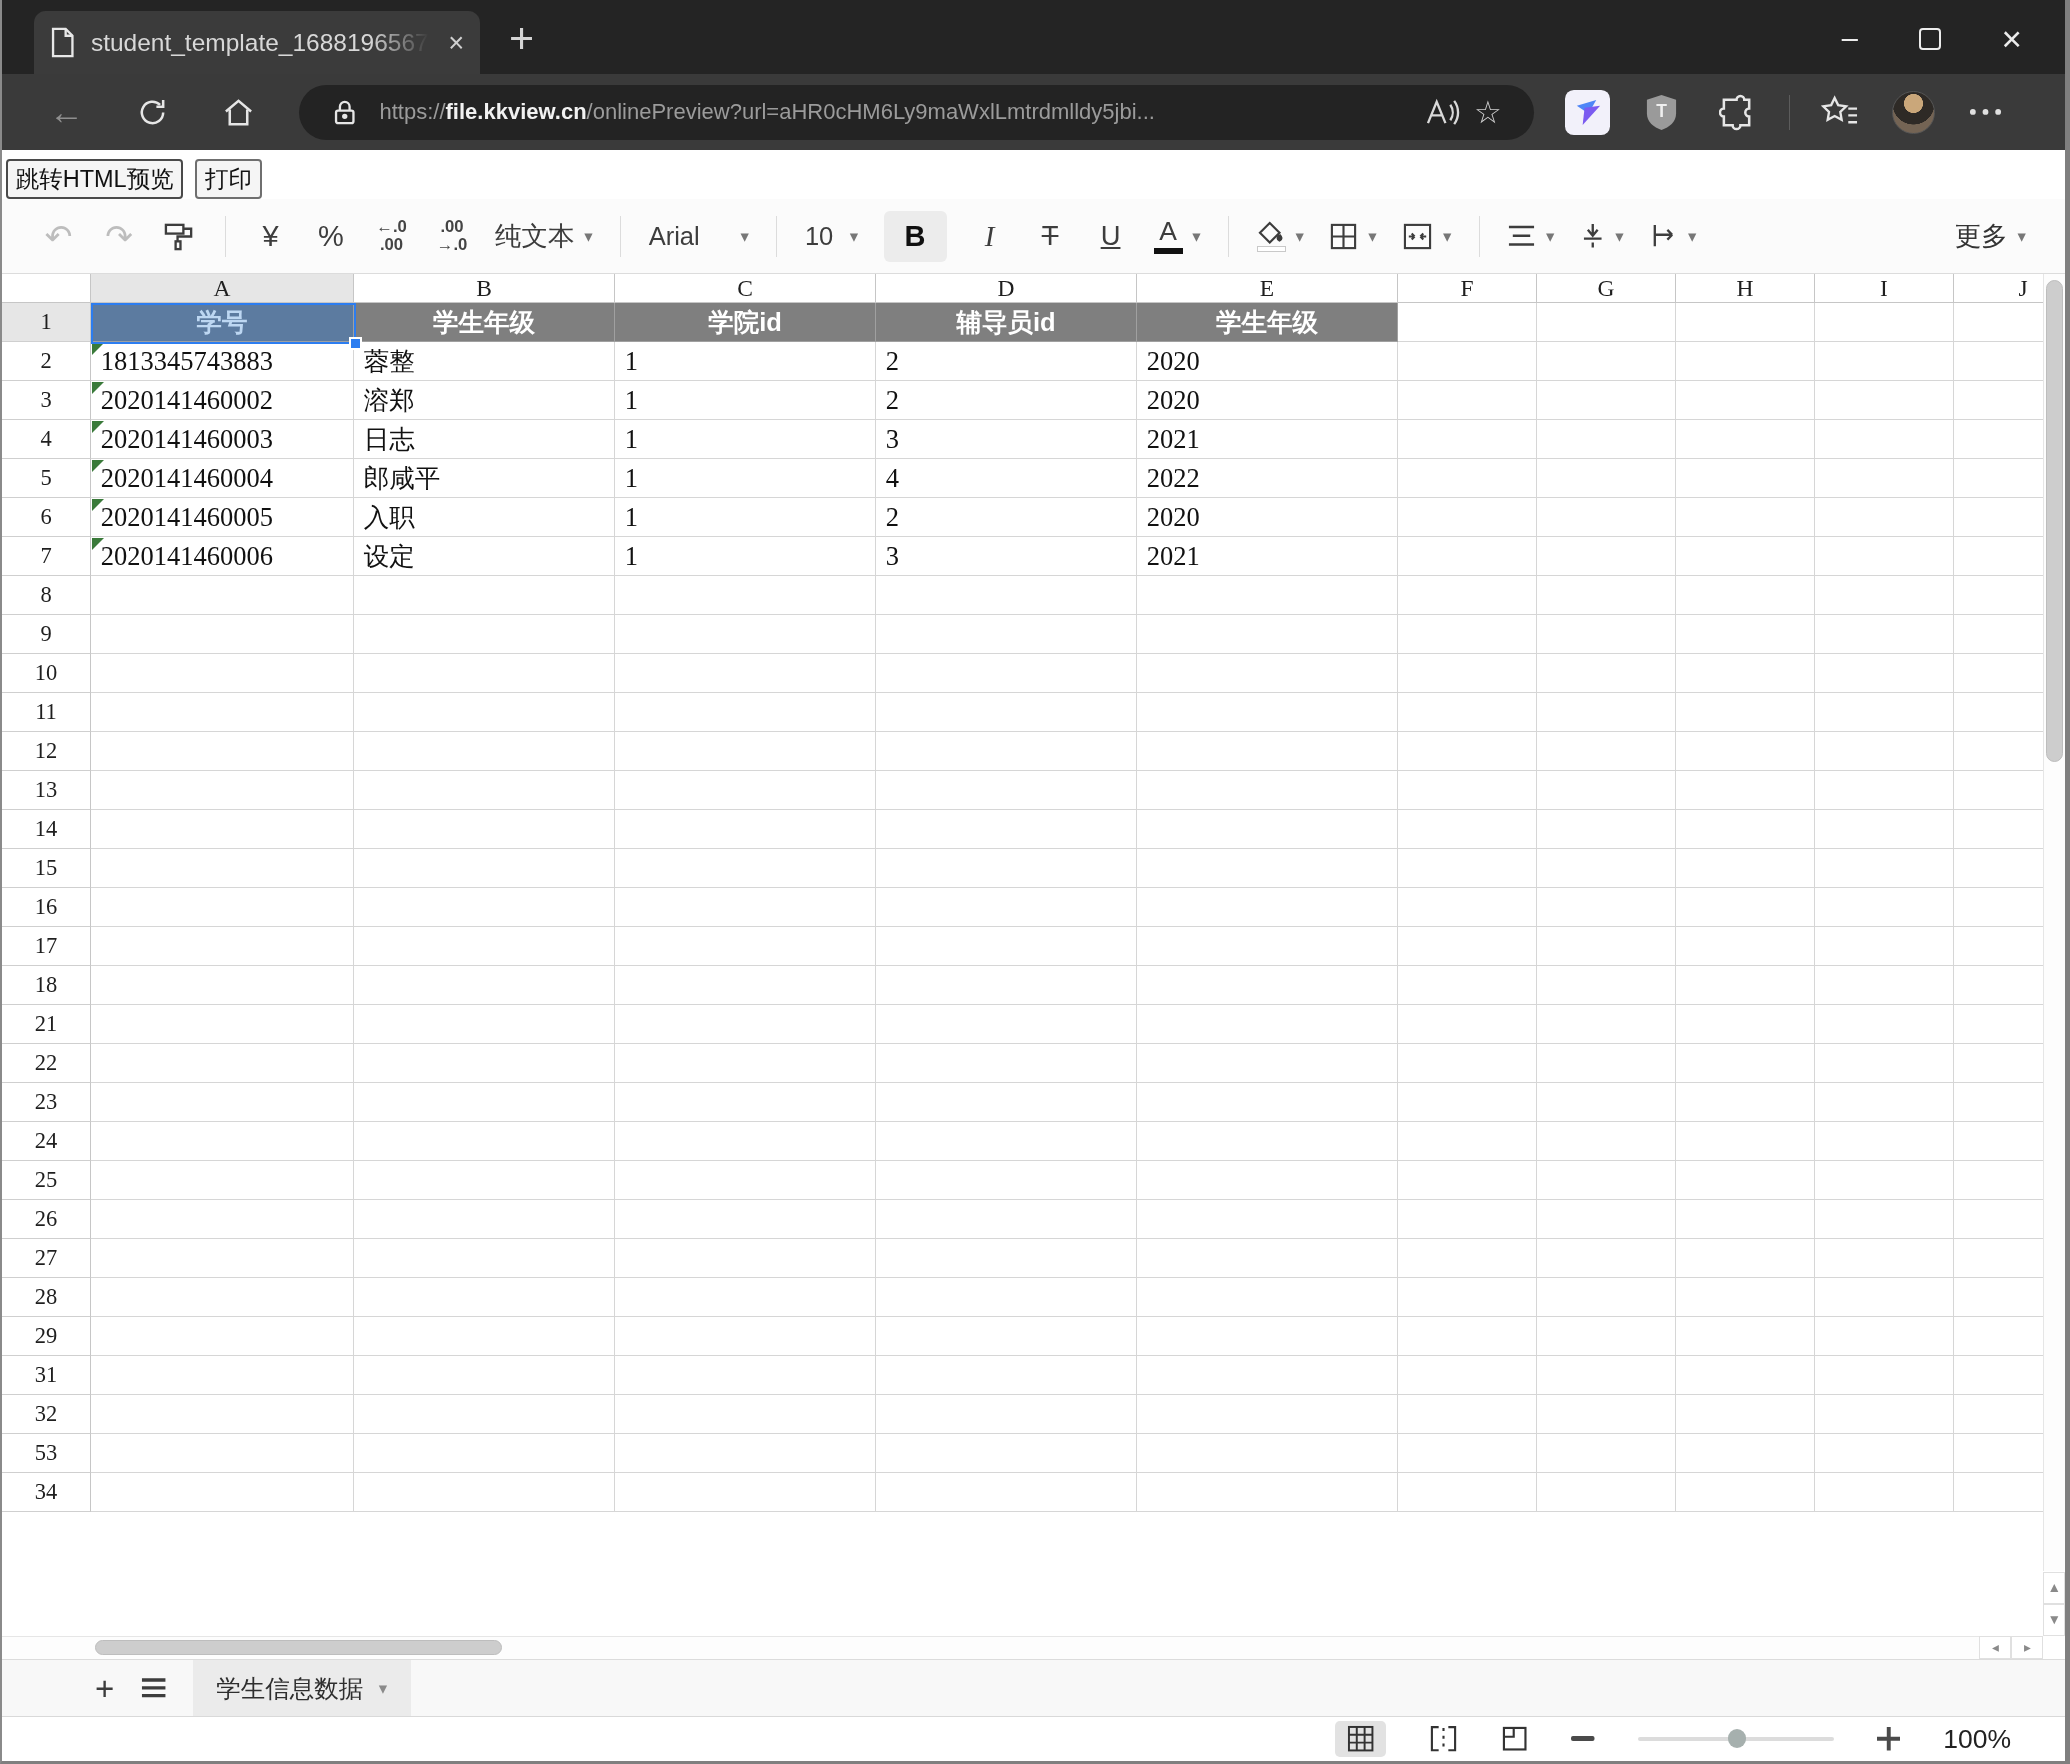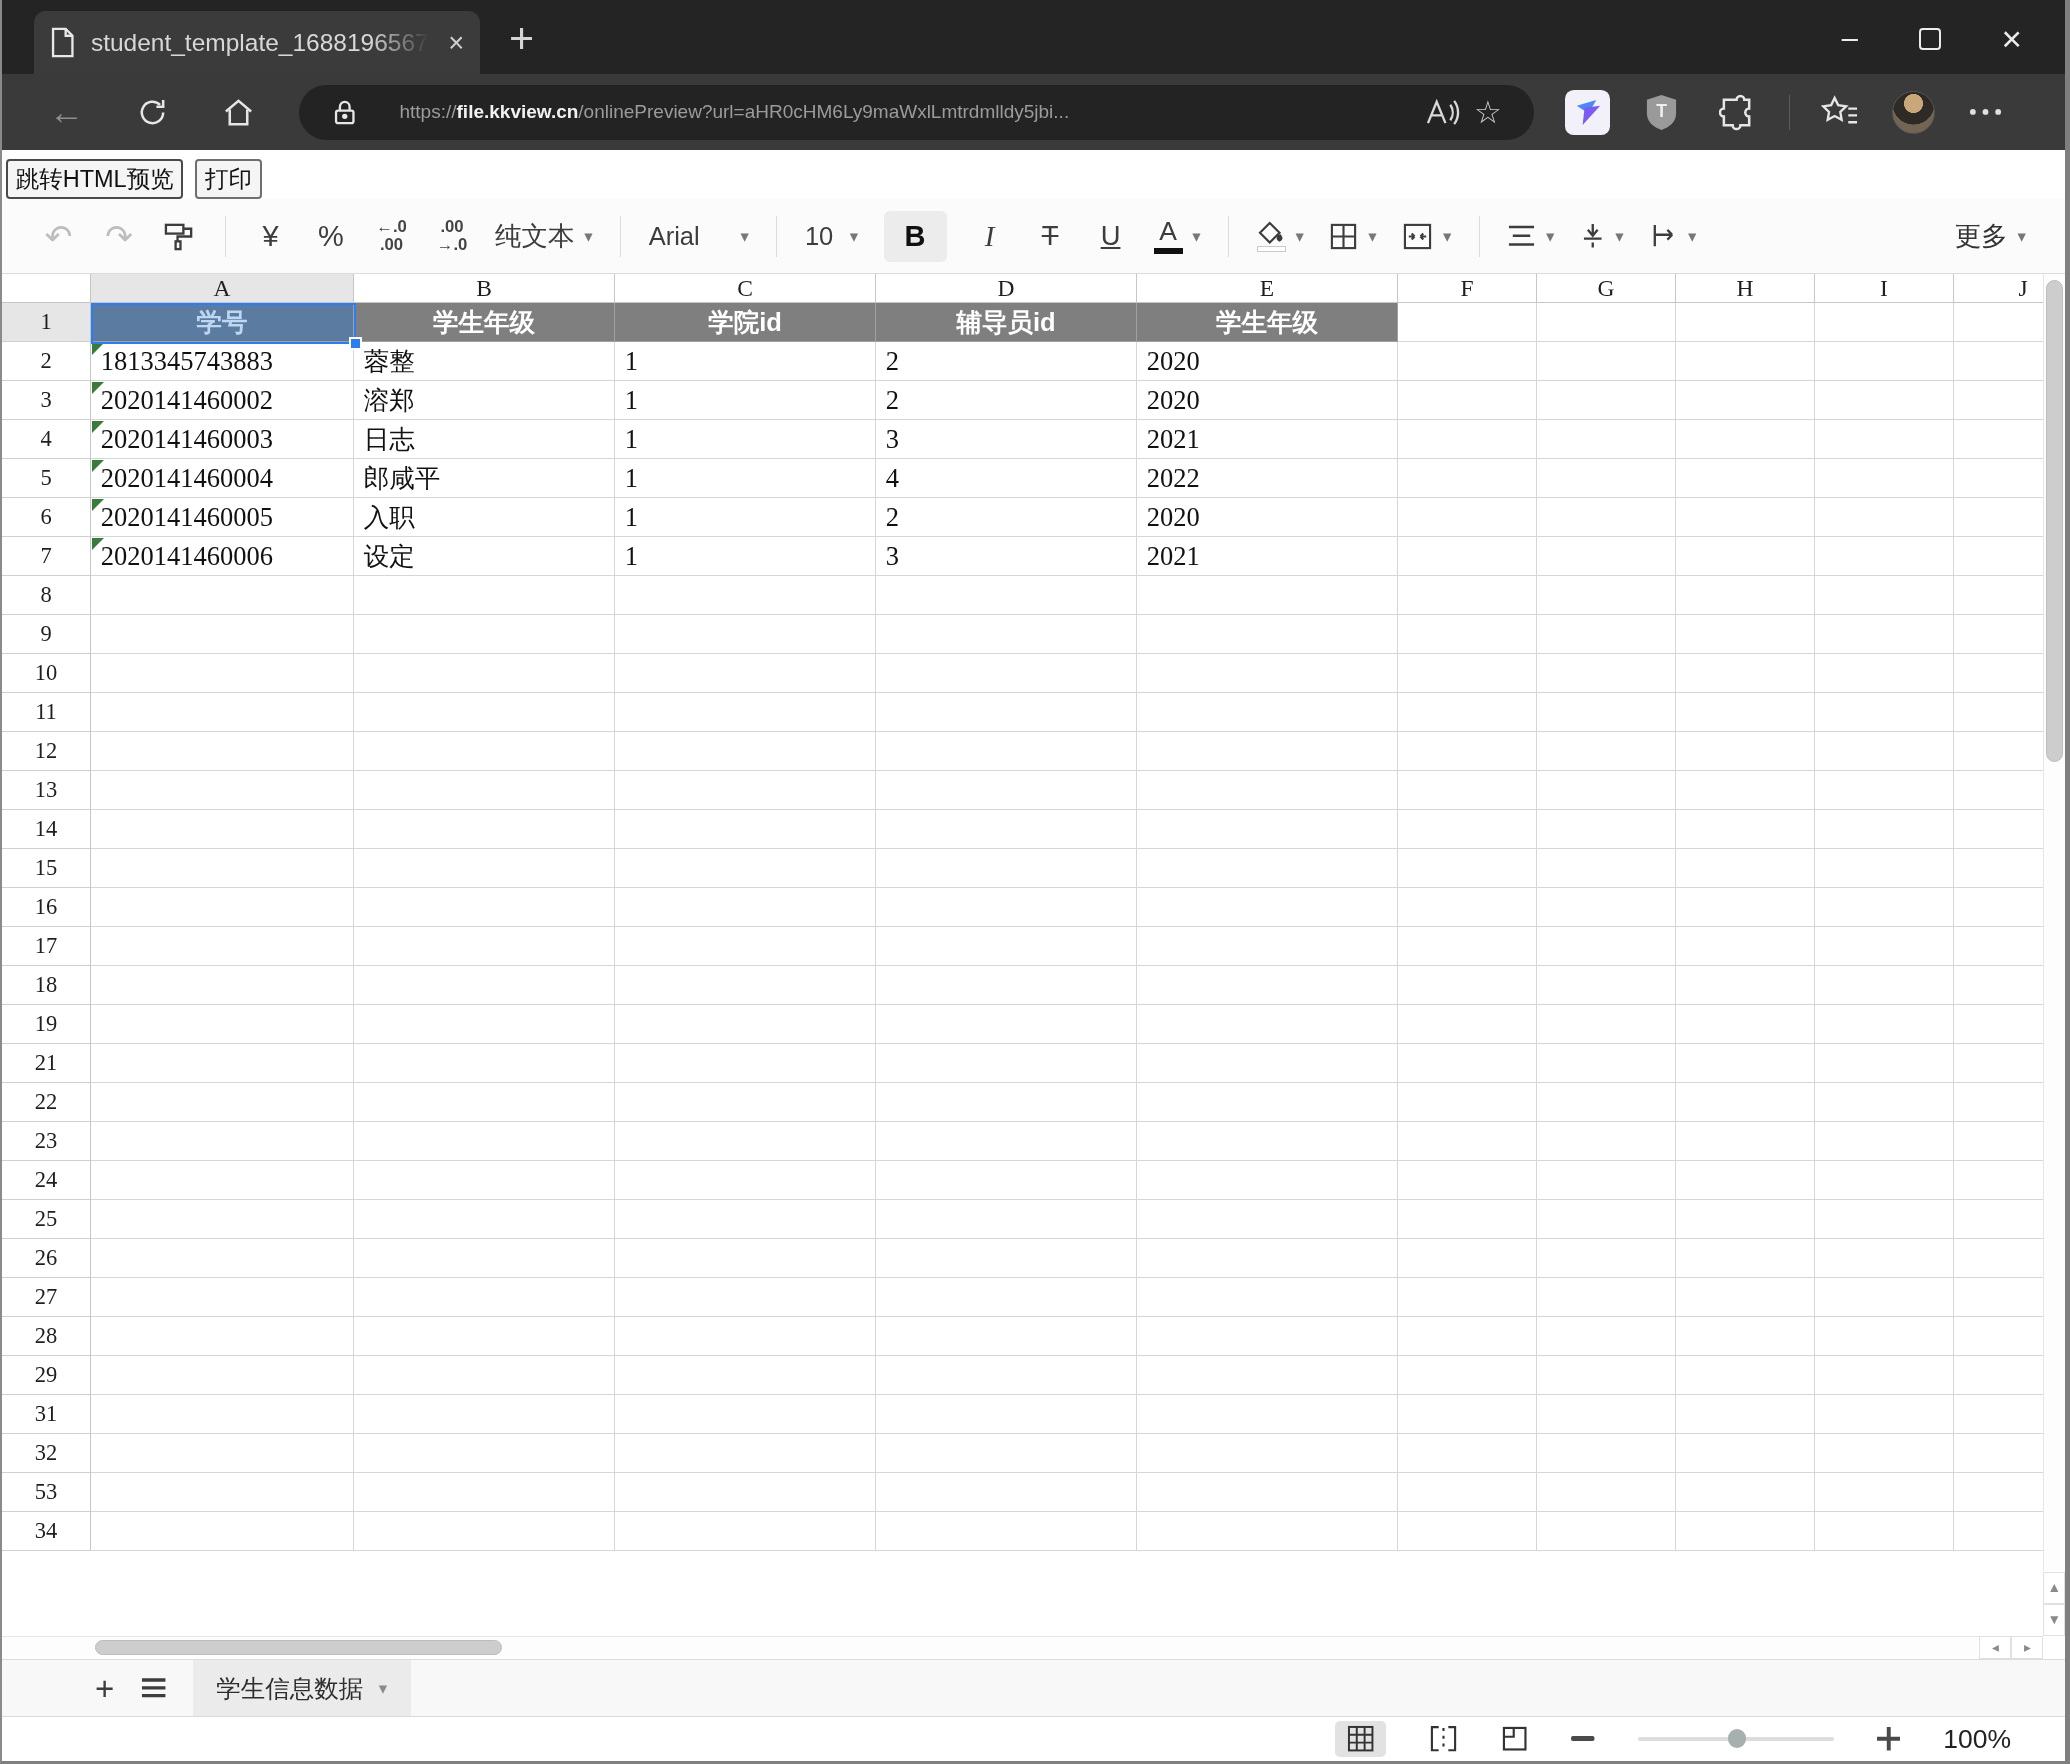--- a/index.html
+++ b/index.html
@@ -24,21 +24,21 @@
   .wc { color:#ececec; font-size:29px; line-height:1; }
   .wc-max { width:21.6px; height:21.6px; border:2.5px solid #ececec; border-radius:3.9px; }
 
   
   .navbar { height:76px; background:#3a3a3a; display:flex; align-items:center; padding:0 29px 0 39px; flex-shrink:0; }
   .nav-ic { display:flex; align-items:center; justify-content:center; width:51px; height:51px; flex-shrink:0; }
   .back-glyph { font-size:35px; color:#8f8f8f; }
   .nav-gap { width:35px; }
   .url-pill { flex:1; max-width:1235px; height:55px; background:#232323; border-radius:27.4px;
     display:flex; align-items:center; padding:0 23.5px; margin:0 13.7px 0 35px; }
-  .url-text { flex:1; margin-left:32px; font-size:19px; color:#9b9b9b; white-space:nowrap; overflow:hidden; }
+  .url-text { flex:1; margin-left:12px; font-size:22px; color:#9b9b9b; white-space:nowrap; overflow:hidden; }
   .url-host { color:#f2f2f2; font-weight:bold; }
   .pill-ic { display:flex; align-items:center; justify-content:center; width:45px; height:45px; flex-shrink:0; }
   .star-glyph { font-size:31px; color:#cfcfcf; }
   .ext-row { display:flex; align-items:center; gap:25.5px; margin-left:17.6px; }
   .ext-thunder { width:45px; height:45px; border-radius:8.8px; background:#f2f1fa; display:flex; align-items:center; justify-content:center; }
   .nav-sep { width:1px; height:35px; background:#5c5c5c; }
   .avatar { width:43px; height:43px; border-radius:50%;
     background: radial-gradient(circle at 50% 28%, #caa77a 0 26%, #2e2a26 27% 58%, #746454 59%); border:1px solid #555; }
 
   
@@ -588,33 +588,20 @@
           <div class="cell" style="width: 261px;"></div>
           <div class="cell" style="width: 261px;"></div>
           <div class="cell" style="width: 261px;"></div>
           <div class="cell" style="width: 139px;"></div>
           <div class="cell" style="width: 139px;"></div>
           <div class="cell" style="width: 139px;"></div>
           <div class="cell" style="width: 139px;"></div>
           <div class="cell" style="width: 139px;"></div>
         </div>
         <div class="grid-row">
-          <div class="row-num">19</div>
-          <div class="cell" style="width: 263px;"></div>
-          <div class="cell" style="width: 261px;"></div>
-          <div class="cell" style="width: 261px;"></div>
-          <div class="cell" style="width: 261px;"></div>
-          <div class="cell" style="width: 261px;"></div>
-          <div class="cell" style="width: 139px;"></div>
-          <div class="cell" style="width: 139px;"></div>
-          <div class="cell" style="width: 139px;"></div>
-          <div class="cell" style="width: 139px;"></div>
-          <div class="cell" style="width: 139px;"></div>
-        </div>
-        <div class="grid-row">
           <div class="row-num">21</div>
           <div class="cell" style="width: 263px;"></div>
           <div class="cell" style="width: 261px;"></div>
           <div class="cell" style="width: 261px;"></div>
           <div class="cell" style="width: 261px;"></div>
           <div class="cell" style="width: 261px;"></div>
           <div class="cell" style="width: 139px;"></div>
           <div class="cell" style="width: 139px;"></div>
           <div class="cell" style="width: 139px;"></div>
           <div class="cell" style="width: 139px;"></div>

